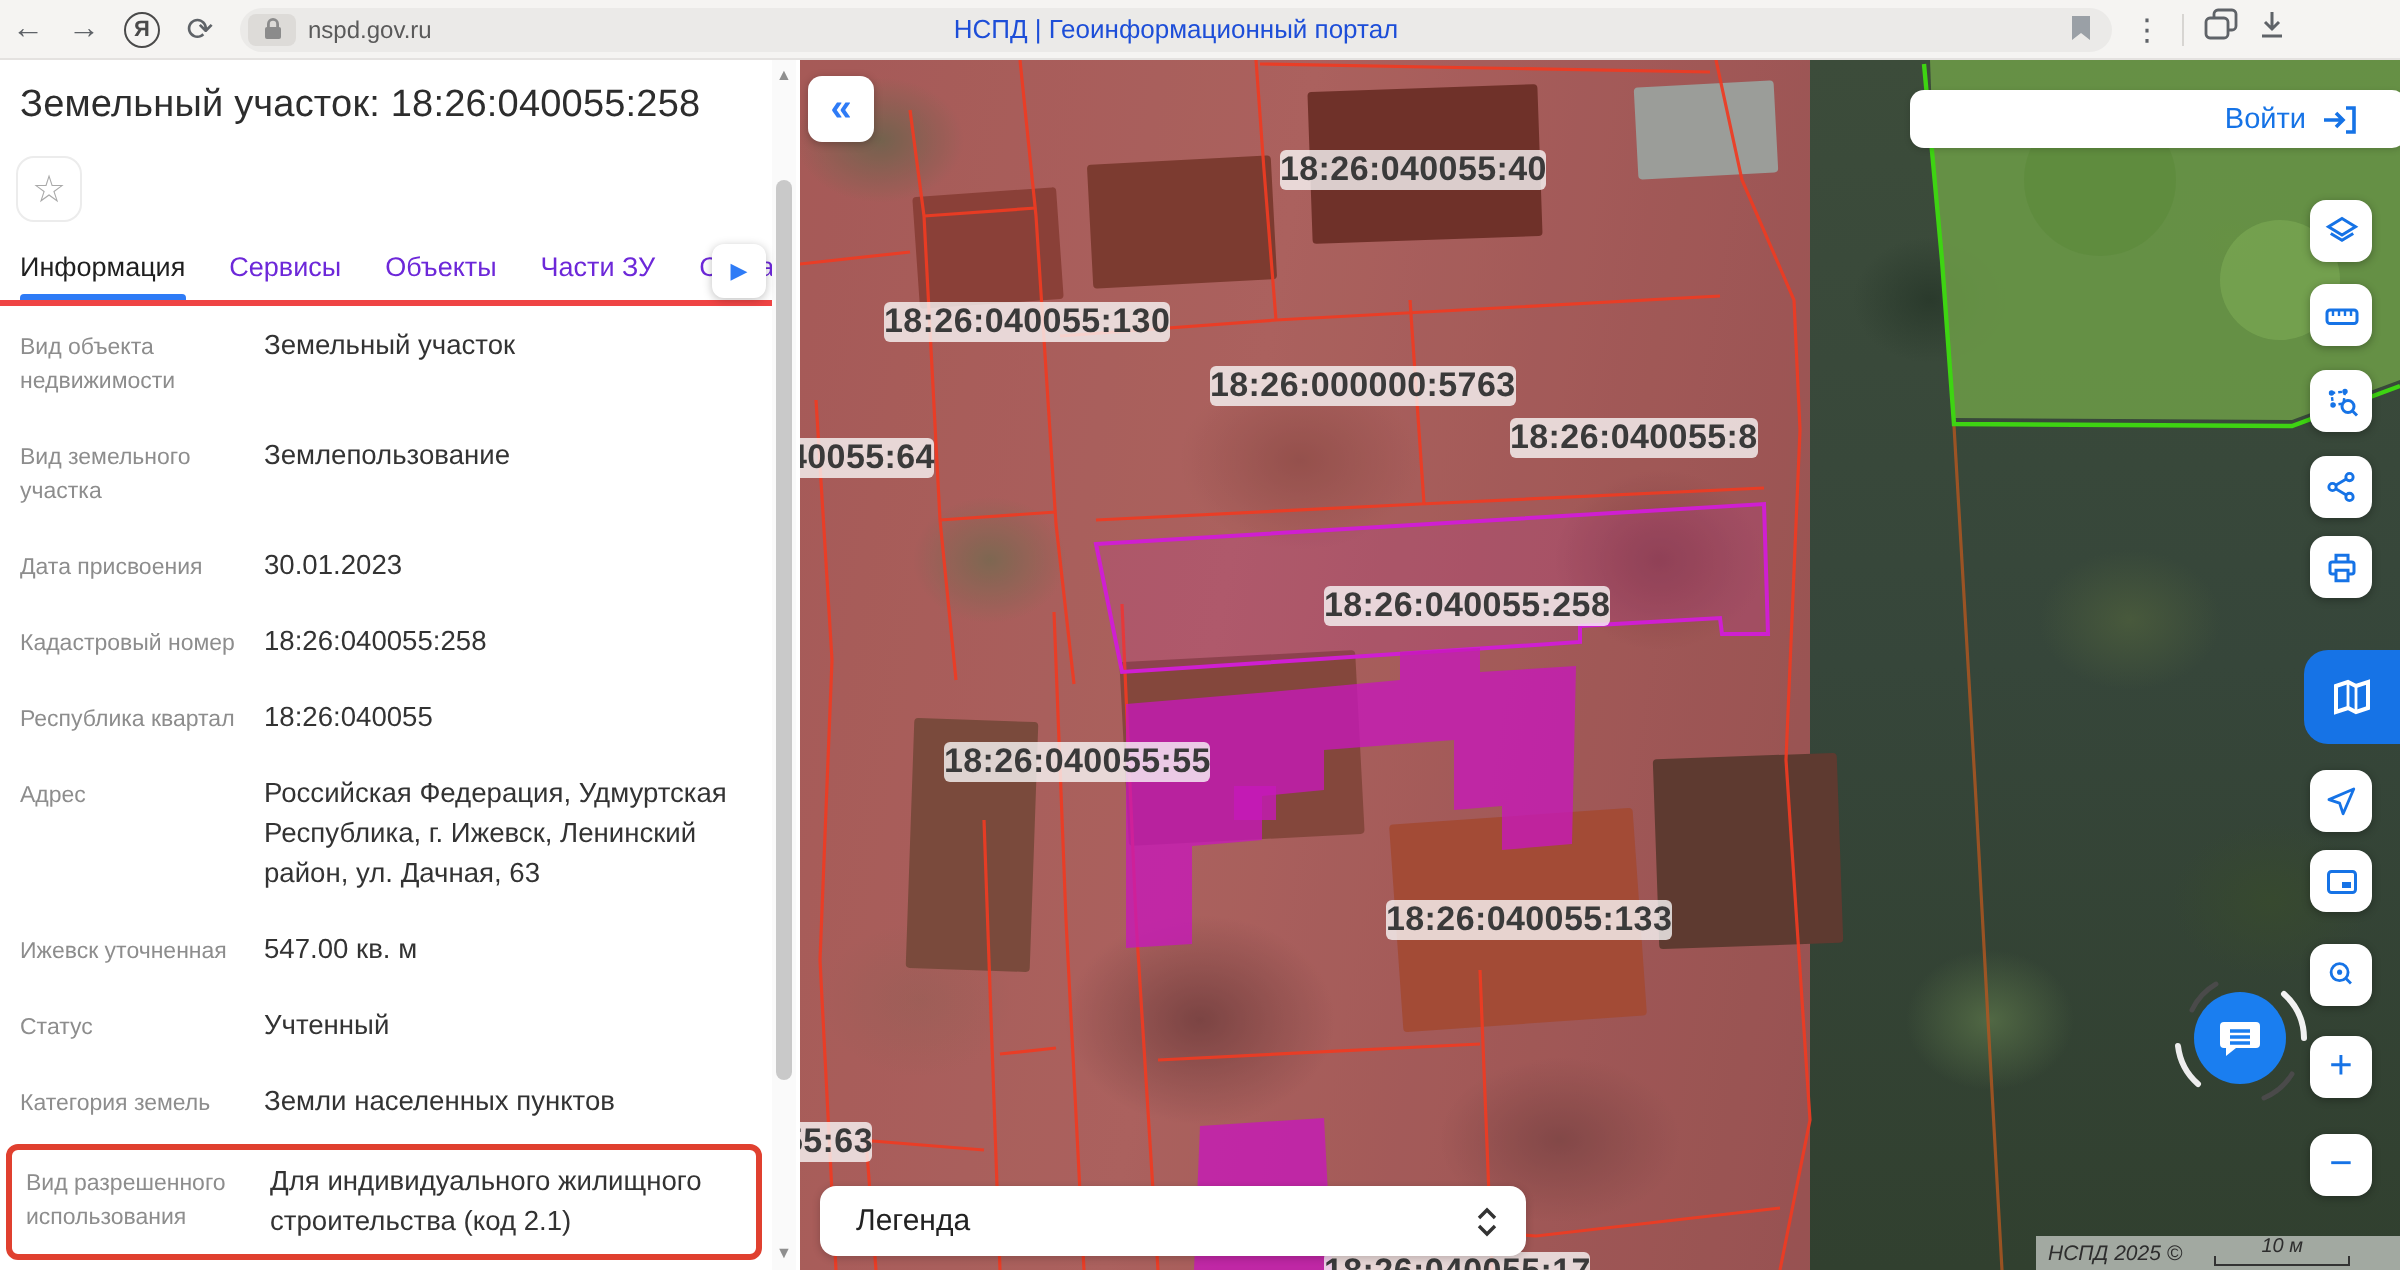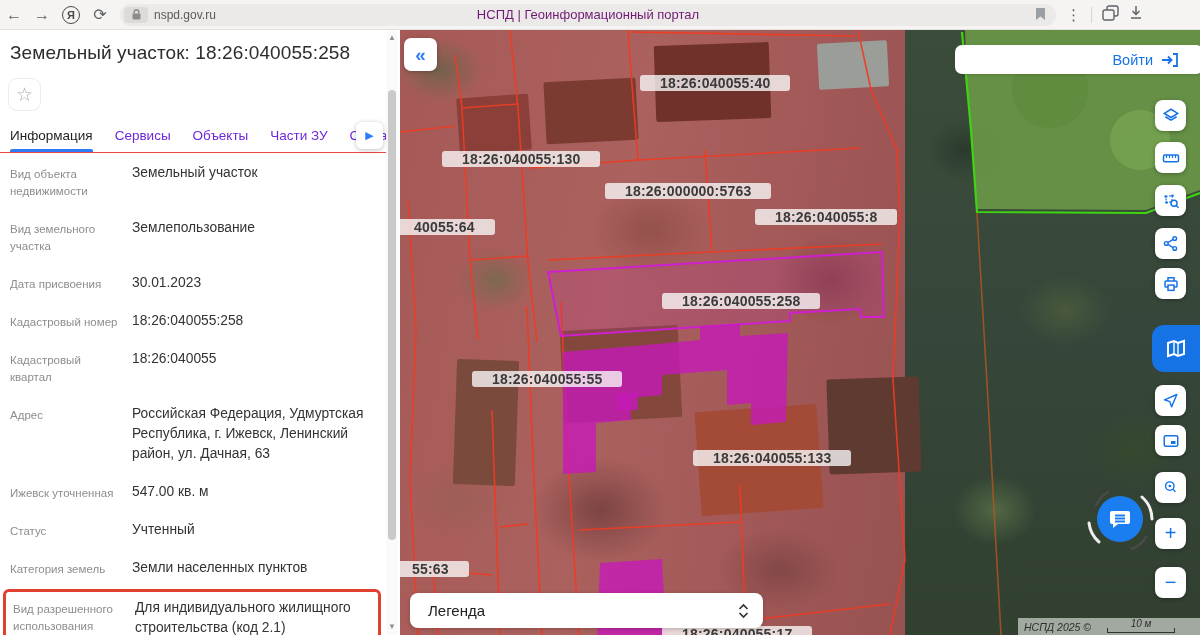--- a/index.html
+++ b/index.html
@@ -5,30 +5,30 @@
   * { margin:0; padding:0; box-sizing:border-box; }
   html,body { width:1200px; height:635px; overflow:hidden; font-family:"Liberation Sans", sans-serif; background:#fff; }
 
   
   .browser-bar { position:absolute; left:0; top:0; width:1200px; height:30px; background:#f5f4f2; border-bottom:1px solid #e4e2e0; display:flex; align-items:center; z-index:50; }
   .nav-ico { width:28px; height:24px; display:flex; align-items:center; justify-content:center; color:#5f6368; font-size:16px; cursor:pointer; }
   .ya-logo { width:18px; height:18px; border:1.6px solid #4a4a4a; border-radius:50%; display:flex; align-items:center; justify-content:center; font-size:11px; color:#4a4a4a; font-weight:bold; margin:0 6px; }
   .url-pill { position:relative; height:22px; flex:0 0 936px; margin-left:6px; background:#ebeae8; border-radius:12px; display:flex; align-items:center; padding:0 8px 0 4px; }
   .lock-badge { width:24px; height:16px; background:#dddbd8; border-radius:4px; display:flex; align-items:center; justify-content:center; margin-right:6px; }
   .url-text { font-size:12px; color:#5a5a5a; }
-  .tab-title { position:absolute; left:0; right:0; text-align:center; font-size:13px; color:#701a75; pointer-events:none; }
+  .tab-title { position:absolute; left:0; right:0; text-align:center; font-size:13px; color:#1d4ed8; pointer-events:none; }
   .bm-ico { position:absolute; right:10px; top:3px; }
   .right-icos { display:flex; align-items:center; margin-left:10px; gap:10px; color:#5f6368; }
   .vdiv { width:1px; height:16px; background:#d7d5d2; }
 
   
   .panel { position:absolute; left:0; top:30px; width:400px; height:605px; background:#fff; z-index:30; }
   .panel-title { padding:12px 12px 0 10px; font-size:19px; color:#2d2d2d; letter-spacing:.1px; }
   .fav-btn { position:absolute; left:8px; top:48px; width:33px; height:33px; border:1px solid #ececec; border-radius:9px; background:#fff; display:flex; align-items:center; justify-content:center; font-size:19px; color:#a9a9a9; cursor:pointer; }
-  .tabs { position:absolute; left:0; top:90px; width:386px; height:33px; display:flex; align-items:flex-end; border-bottom:1px solid #ef4444; overflow:hidden; white-space:nowrap; }
+  .tabs { position:absolute; left:0; top:90px; width:386px; height:33px; display:flex; align-items:flex-end; border-bottom:3px solid #ef4444; overflow:hidden; white-space:nowrap; }
   .tab { font-size:13.5px; color:#6d28d9; padding:0 0 9px 0; margin-left:10px; margin-right:12px; cursor:pointer; position:relative; flex:0 0 auto; }
   .tab.active { color:#1f1f1f; }
   .tab.active::after { content:""; position:absolute; left:0; right:0; bottom:0; height:3px; background:#2e7bf6; border-radius:2px 2px 0 0; }
   .tab-arrow { position:absolute; left:356px; top:92px; width:27px; height:27px; background:#fff; border-radius:6px; box-shadow:0 1px 5px rgba(0,0,0,.25); display:flex; align-items:center; justify-content:center; color:#2e7bf6; font-size:11px; cursor:pointer; z-index:5; }
   .fields { position:absolute; left:0; top:124px; width:384px; }
   .frow { display:flex; padding:9px 8px 9px 10px; }
   .frow .lbl { flex:0 0 122px; font-size:11.5px; color:#8d8d8d; line-height:17px; padding-top:3px; padding-right:10px; }
   .frow .val { flex:1; font-size:13.8px; color:#333; line-height:20px; }
   .frow.hl { border:3px solid #e0402f; border-radius:6px; margin:2px 3px; padding:6px 5px 6px 7px; }
   .scrollbar { position:absolute; right:2px; top:0; width:12px; height:605px; background:#fafafa; }
@@ -52,21 +52,21 @@
     background:
       radial-gradient(55px 45px at 60px 120px, #2a3a2c 0%, rgba(42,58,44,0) 70%),
       radial-gradient(65px 50px at 160px 280px, #48593c 0%, rgba(72,89,60,0) 70%),
       radial-gradient(70px 55px at 230px 420px, #37492f 0%, rgba(55,73,47,0) 70%),
       radial-gradient(60px 50px at 90px 480px, #516844 0%, rgba(81,104,68,0) 70%),
       radial-gradient(65px 55px at 210px 90px, #3c4f33 0%, rgba(60,79,51,0) 70%),
       linear-gradient(180deg, #3c4c3a 0%, #36463a 50%, #31402f 100%); }
   .street { position:absolute; left:505px; top:0; width:75px; height:605px; background:linear-gradient(180deg, rgba(150,150,128,.35), rgba(120,130,105,.3)); }
   .roof { position:absolute; border-radius:2px; }
   .map svg.overlay { position:absolute; left:0; top:0; z-index:5; }
-  .chip { position:absolute; z-index:8; background:rgba(250,250,250,.78); color:#3a3a3a; font-size:14px; font-weight:bold; padding:0 20px; border-radius:3px; white-space:nowrap; letter-spacing:.2px; }
+  .chip { position:absolute; z-index:8; background:rgba(250,250,250,.78); color:#3a3a3a; font-size:17px; font-weight:bold; padding:0 0; border-radius:3px; white-space:nowrap; letter-spacing:.2px; }
 
   .collapse-btn { position:absolute; left:4px; top:8px; width:33px; height:33px; background:#fff; border-radius:7px; box-shadow:0 1px 4px rgba(0,0,0,.25); color:#2e7bf6; font-size:19px; font-weight:bold; display:flex; align-items:center; justify-content:center; cursor:pointer; z-index:10; }
   .login-btn { position:absolute; left:555px; top:15px; width:248px; height:29px; background:#fff; border-radius:7px; display:flex; align-items:center; justify-content:flex-end; gap:8px; padding-right:24px; cursor:pointer; z-index:10; box-shadow:0 1px 3px rgba(0,0,0,.15); }
   .login-btn span { color:#1673e6; font-size:14.5px; }
 
   .tool-btn { position:absolute; left:755px; width:31px; height:31px; background:#fff; border-radius:8px; box-shadow:0 1px 4px rgba(0,0,0,.3); display:flex; align-items:center; justify-content:center; cursor:pointer; z-index:10; }
   .tool-btn.blue { left:752px; width:48px; height:47px; background:#1673e6; border-radius:12px 0 0 12px; box-shadow:none; }
   .chat-btn { position:absolute; left:697px; top:466px; width:46px; height:46px; background:#1a7ef0; border-radius:50%; display:flex; align-items:center; justify-content:center; z-index:11; cursor:pointer; }
   .chat-arcs { position:absolute; left:684px; top:453px; width:72px; height:72px; z-index:10; pointer-events:none; }
 
@@ -147,21 +147,21 @@
       </div>
     <div class="frow">
         <div class="lbl">Дата присвоения</div>
         <div class="val">30.01.2023</div>
       </div>
     <div class="frow">
         <div class="lbl">Кадастровый номер</div>
         <div class="val">18:26:040055:258</div>
       </div>
     <div class="frow">
-        <div class="lbl">Кадастровый квартал</div>
+        <div class="lbl">Республика квартал</div>
         <div class="val">18:26:040055</div>
       </div>
     <div class="frow">
         <div class="lbl">Адрес</div>
         <div class="val">Российская Федерация, Удмуртская Республика, г. Ижевск, Ленинский район, ул. Дачная, 63</div>
       </div>
     <div class="frow">
         <div class="lbl">Ижевск уточненная</div>
         <div class="val">547.00 кв. м</div>
       </div>

